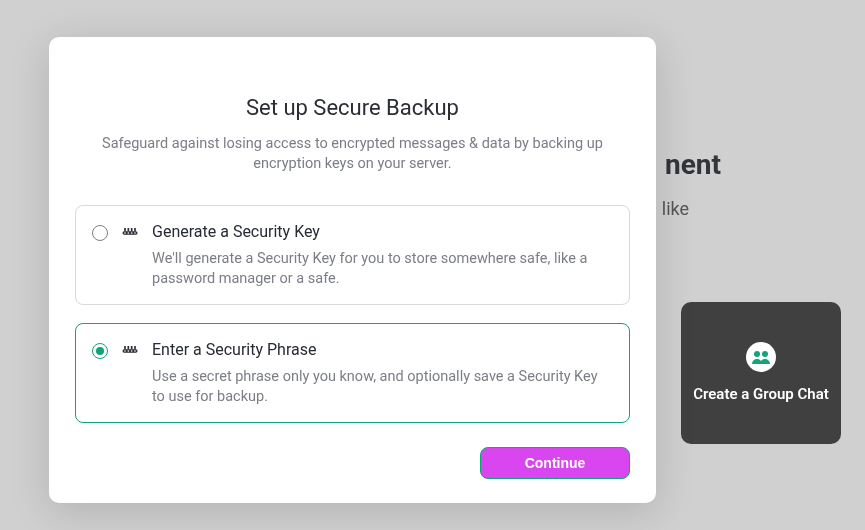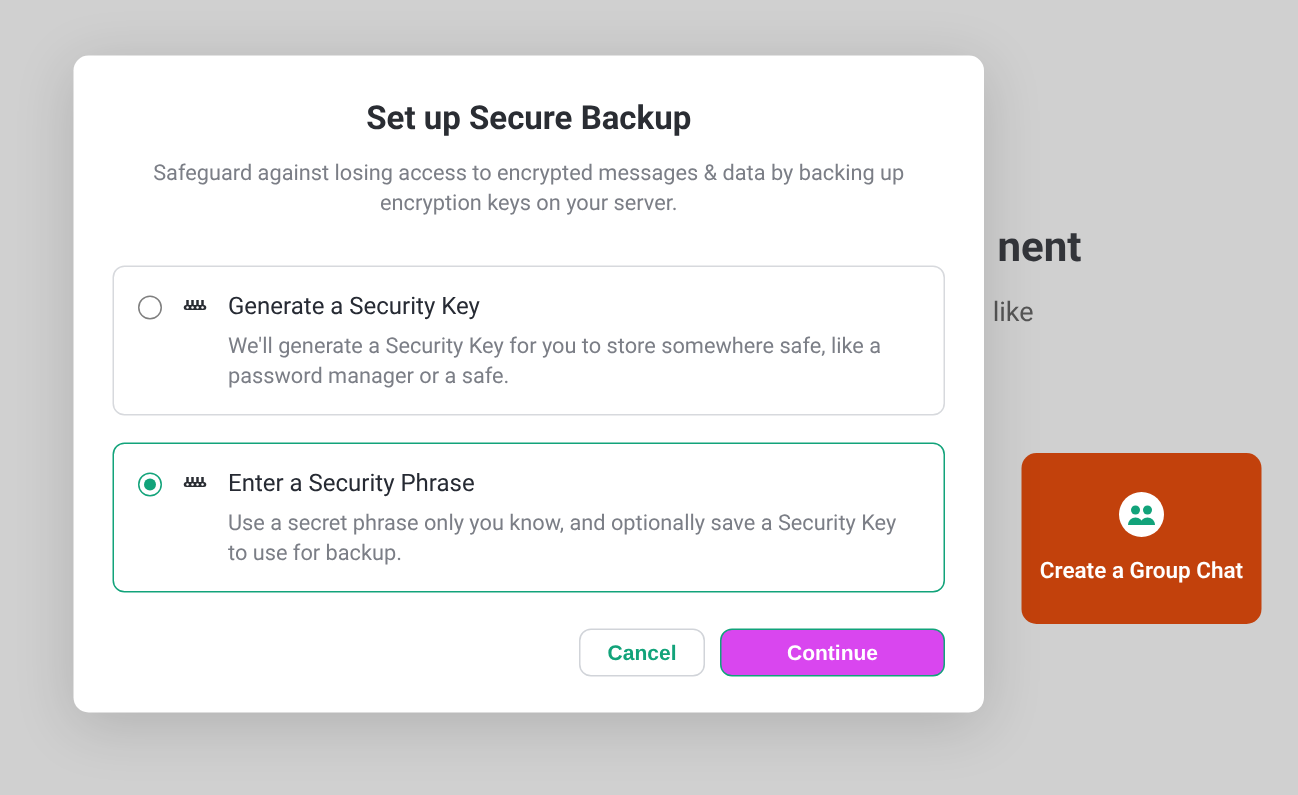--- a/index.html
+++ b/index.html
@@ -29,22 +29,22 @@
       right: 176px;
       top: 198px;
       font-size: 18px;
       color: #555;
     }
     .create-group-card {
       position: absolute;
       right: 24px;
       top: 302px;
       width: 160px;
-      height: 114px;
-      background: #c2410c;
+      height: 142px;
+      background: #404040;
       border-radius: 10px;
       display: flex;
       flex-direction: column;
       align-items: center;
       justify-content: center;
       color: #ffffff;
       padding: 10px;
       text-align: center;
       cursor: pointer;
     }
@@ -66,24 +66,25 @@
       left: 49px;
       top: 37px;
       width: 607px;
       background: #ffffff;
       border-radius: 10px;
       padding: 30px 0 24px 0;
       box-shadow: 0 8px 40px rgba(0,0,0,0.15);
     }
     .modal-title {
       font-size: 22px;
-      font-weight: 700;
+      font-weight: 400;
       color: #2a2d33;
       text-align: center;
       padding: 0 30px 14px 30px;
+      margin-top: 28px;
     }
     .modal-desc {
       font-size: 14.5px;
       color: #7b7e86;
       text-align: center;
       line-height: 1.35;
       padding: 0 42px 32px 42px;
     }
     .options {
       display: flex;
@@ -235,16 +236,15 @@
       </span>
       <div class="option-body">
         <div class="option-title">Enter a Security Phrase</div>
         <div class="option-desc">Use a secret phrase only you know, and optionally save a Security Key to use for backup.</div>
       </div>
     </div>
 
   </div>
 
   <div class="modal-actions">
-    <button class="btn btn-secondary">Cancel</button>
     <button class="btn btn-primary">Continue</button>
   </div>
 </div>
 
 </body></html>

